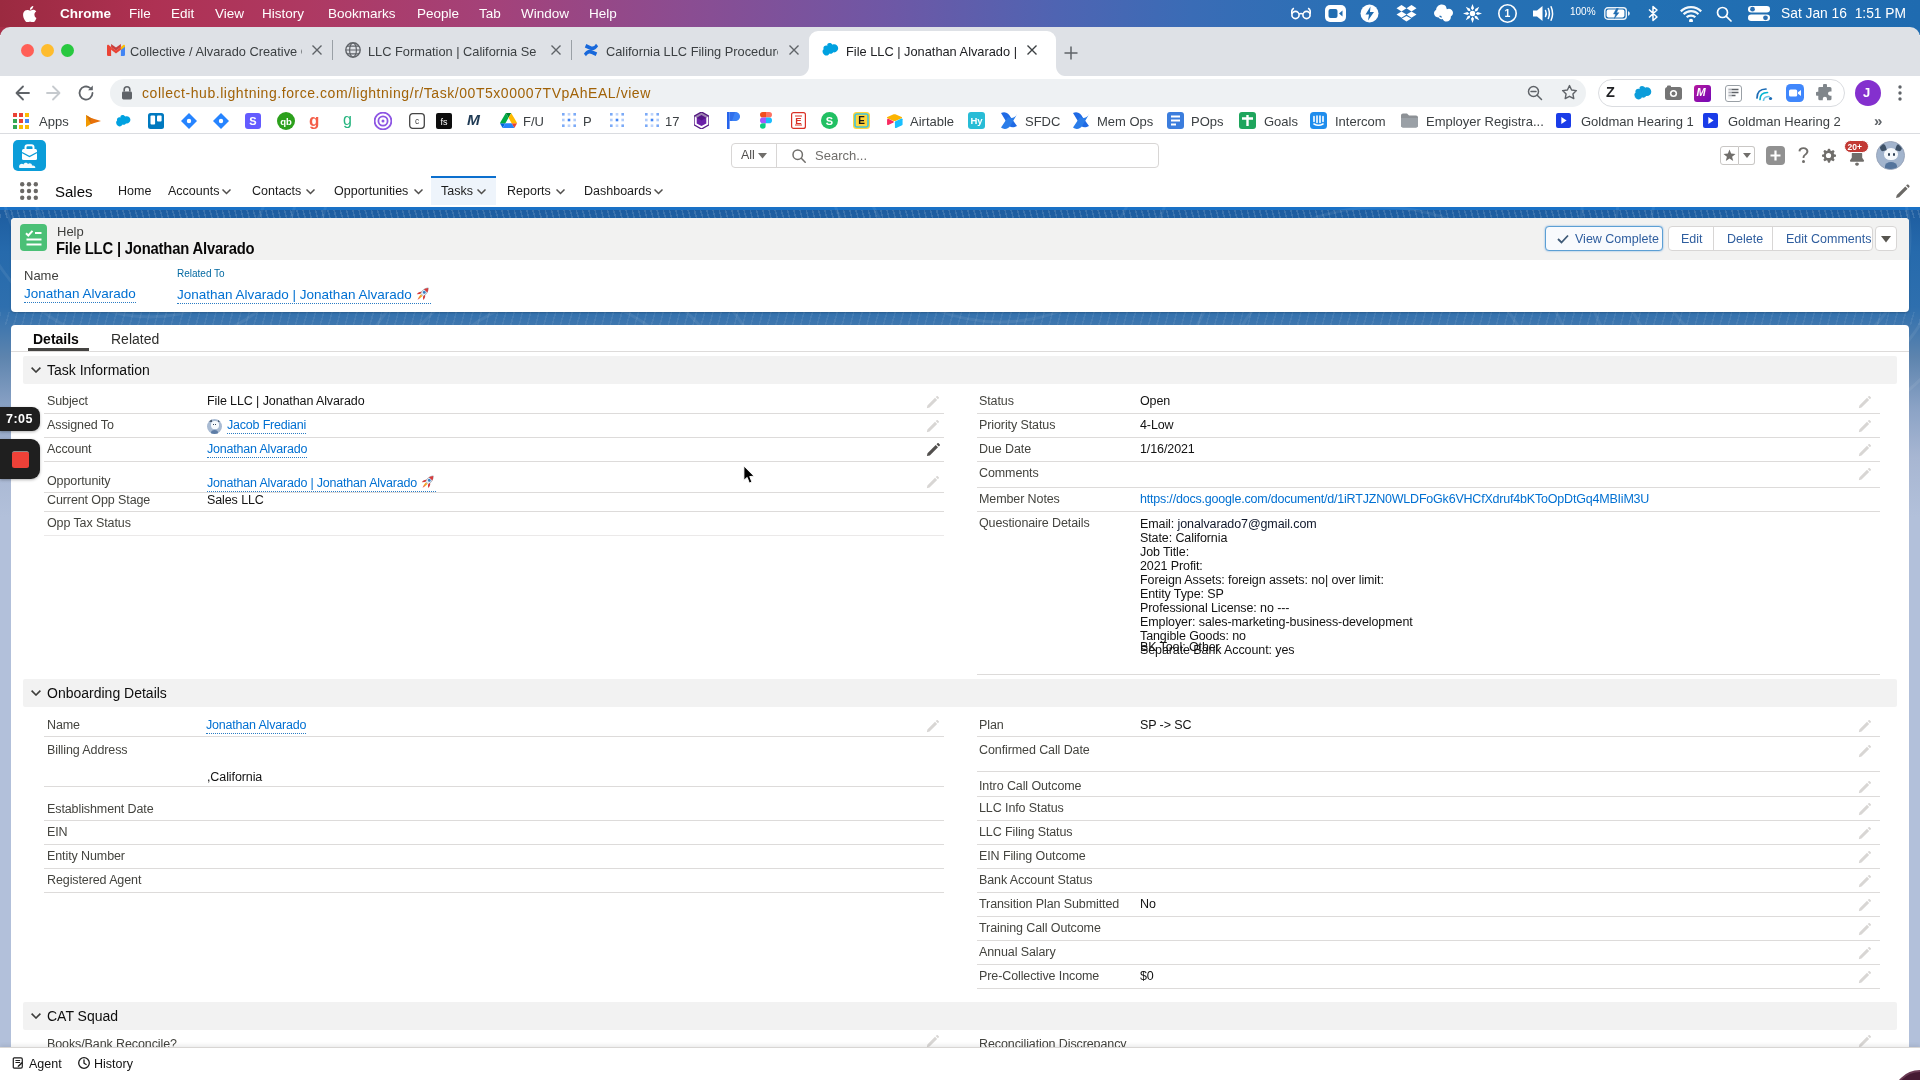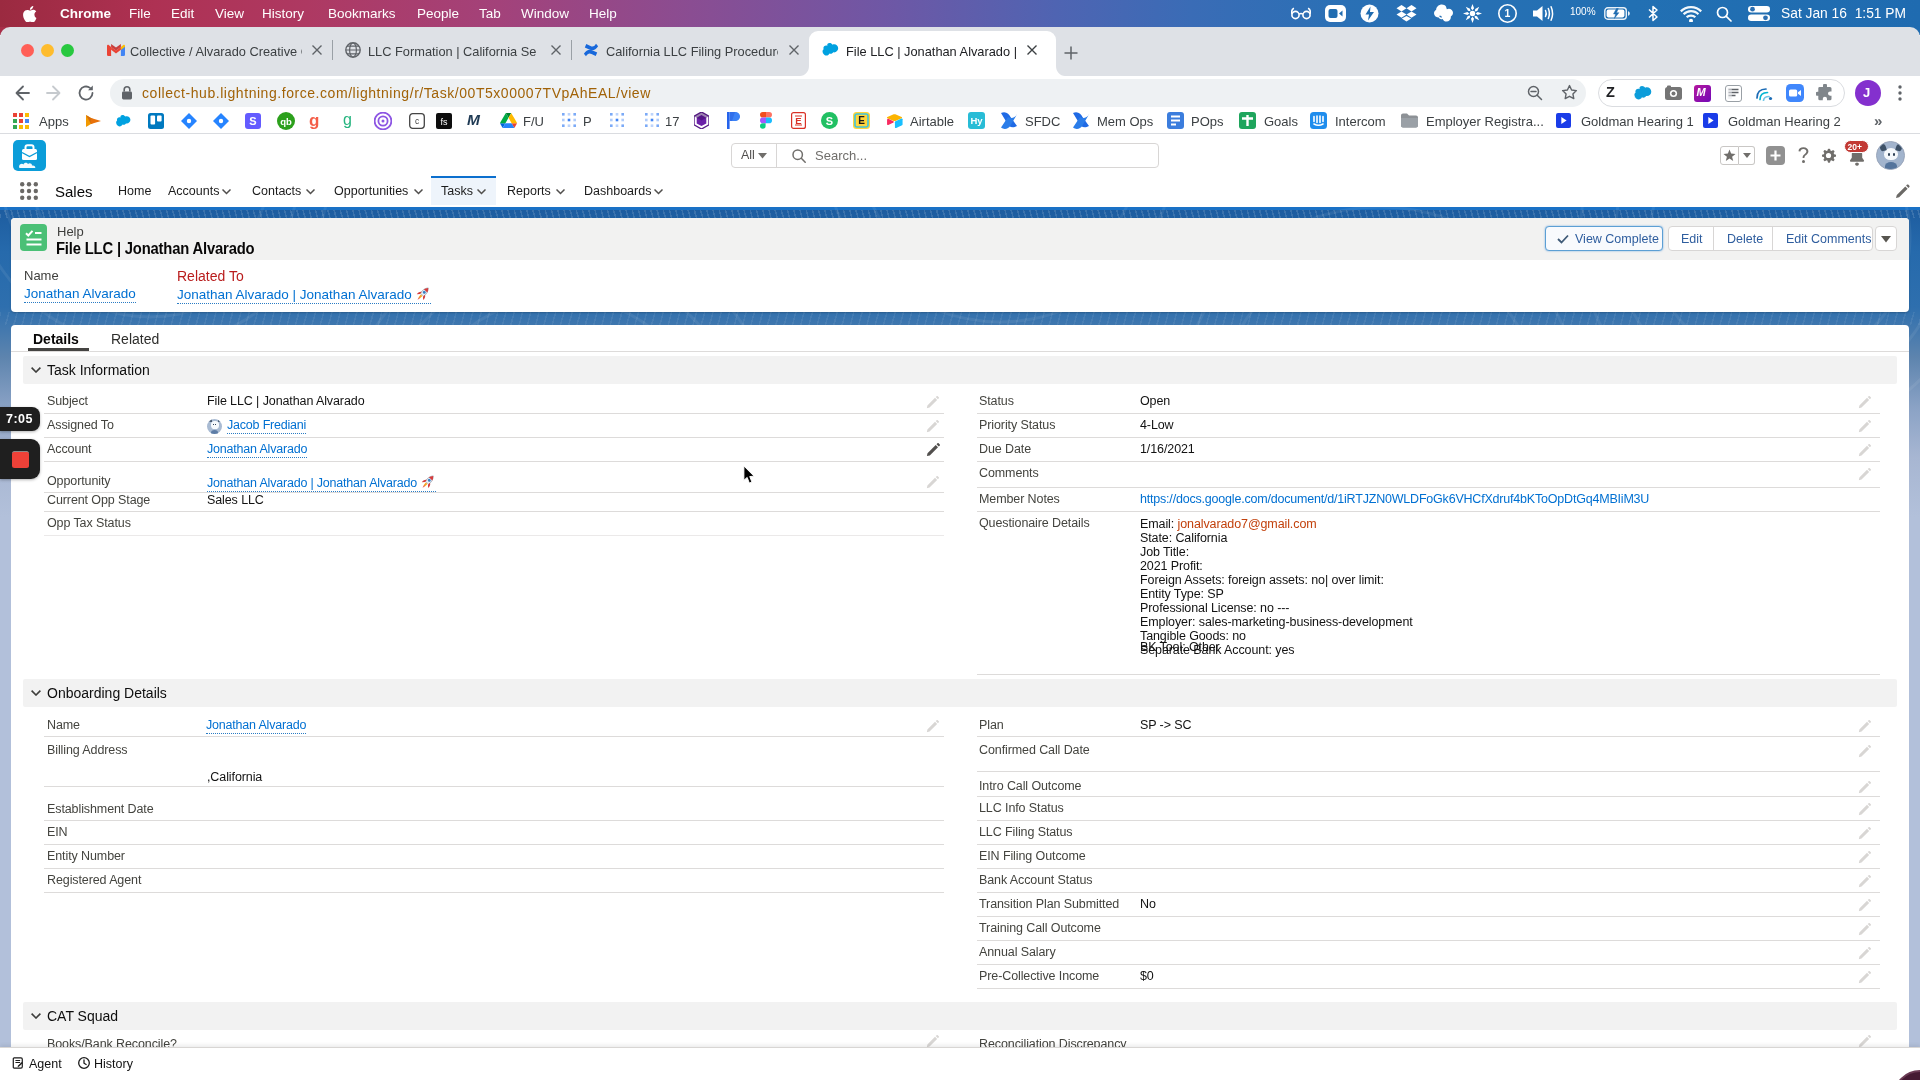--- a/index.html
+++ b/index.html
@@ -603,21 +603,21 @@
 <div class="ab" style="left:1772px;top:226px;width:1px;height:25px;background:#d8d6d5"></div>
 <span class="ab" style="left:1681px;top:232px;font-size:12.5px;color:#2e5d9e">Edit</span>
 <span class="ab" style="left:1727px;top:232px;font-size:12.5px;color:#2e5d9e">Delete</span>
 <span class="ab" style="left:1786px;top:232px;font-size:12.5px;color:#2e5d9e">Edit Comments</span>
 <div class="ab" style="left:1875px;top:226px;width:22px;height:25px;background:#fff;border:1px solid #d8d6d5;border-radius:4px"></div>
 <svg class="ab" style="left:1881px;top:236px" width="10" height="7" viewBox="0 0 10 7">
       <path d="M0 0 H10 L5 6.5Z" fill="#57554F"></path>
     </svg>
 <span class="ab" style="left:24px;top:268px;font-size:13px;color:#3e3e3c">Name</span>
 <span class="ab dot" style="left:24px;top:286px;font-size:13.5px;color:#0070d2">Jonathan Alvarado</span>
-<span class="ab" style="left:177px;top:268px;font-size:14px;color:#b91c1c">Related To</span>
+<span class="ab" style="left:177px;top:268px;font-size:10px;color:#0369a1">Related To</span>
 <span class="ab dot" style="left:177px;top:286px;font-size:13.5px;color:#0070d2">Jonathan Alvarado | Jonathan Alvarado <svg width="16" height="15" viewBox="0 0 15 14" style="vertical-align:-2.5px">
         <g transform="rotate(42 7 7)">
           <path d="M7.5 -0.5 C9.8 1.8 10.2 5 9.6 8.2 H5.4 C4.8 5 5.2 1.8 7.5 -0.5Z" fill="#ecf1f6" stroke="#8e9bab" stroke-width="0.6"></path>
           <path d="M7.5 -0.5 C8.6 0.6 9.3 1.9 9.7 3.2 L5.3 3.2 C5.7 1.9 6.4 0.6 7.5 -0.5Z" fill="#d63c3c"></path>
           <circle cx="7.5" cy="5" r="1.4" fill="#3b82c4"></circle>
           <path d="M5.5 6.2 C3.6 7.4 3.3 9.4 3.5 11 L5.7 8.9Z" fill="#d63c3c"></path>
           <path d="M9.5 6.2 C11.4 7.4 11.7 9.4 11.5 11 L9.3 8.9Z" fill="#d63c3c"></path>
           <path d="M6.4 8.8 H8.6 L8.3 11.8 C7.9 13.2 7.1 13.2 6.7 11.8Z" fill="#f5a623"></path>
           <path d="M7.1 11.5 C6.9 13 7.4 14 7.5 14.6 C7.6 14 8.1 13 7.9 11.5Z" fill="#e55353"></path>
         </g>
@@ -706,21 +706,21 @@
 <div class="hr" style="left:977px;top:461px;width:903px"></div>
 <span class="lbl" style="left:979px;top:466px">Comments</span>
 <svg class="ab" style="left:1858px;top:468px" width="13" height="13" viewBox="0 0 14 14">
       <path fill="#d8d6d4" d="M1.5 10.2 0.9 13.1 3.8 12.5 12 4.3 9.7 2Z M10.5 1.2 12.8 3.5 13.8 2.5C14.1 2.2 14.1 1.7 13.8 1.4L12.6 0.2C12.3-0.1 11.8-0.1 11.5 0.2Z"></path>
     </svg>
 <div class="hr" style="left:977px;top:487px;width:903px"></div>
 <span class="lbl" style="left:979px;top:492px">Member Notes</span>
 <span class="lnk" style="left:1140px;top:492px">https://docs.google.com/document/d/1iRTJZN0WLDFoGk6VHCfXdruf4bKToOpDtGq4MBIiM3U</span>
 <div class="hr" style="left:977px;top:511px;width:903px"></div>
 <span class="lbl" style="left:979px;top:516px">Questionaire Details</span>
-<span class="val" style="left:1140px;top:517px">Email: <span style="color:#c2410c">jonalvarado7@gmail.com</span></span>
+<span class="val" style="left:1140px;top:517px">Email: <span style="color:#0f172a">jonalvarado7@gmail.com</span></span>
 <span class="val" style="left:1140px;top:531px">State: California</span>
 <span class="val" style="left:1140px;top:545px">Job Title:</span>
 <span class="val" style="left:1140px;top:559px">2021 Profit:</span>
 <span class="val" style="left:1140px;top:573px">Foreign Assets: foreign assets: no| over limit:</span>
 <span class="val" style="left:1140px;top:587px">Entity Type: SP</span>
 <span class="val" style="left:1140px;top:601px">Professional License: no ---</span>
 <span class="val" style="left:1140px;top:615px">Employer: sales-marketing-business-development</span>
 <span class="val" style="left:1140px;top:629px">Tangible Goods: no</span>
 <span class="val" style="left:1140px;top:643px">Separate Bank Account: yes</span>
 <span class="val" style="left:1140px;top:640px">BK Tool: Other</span>

